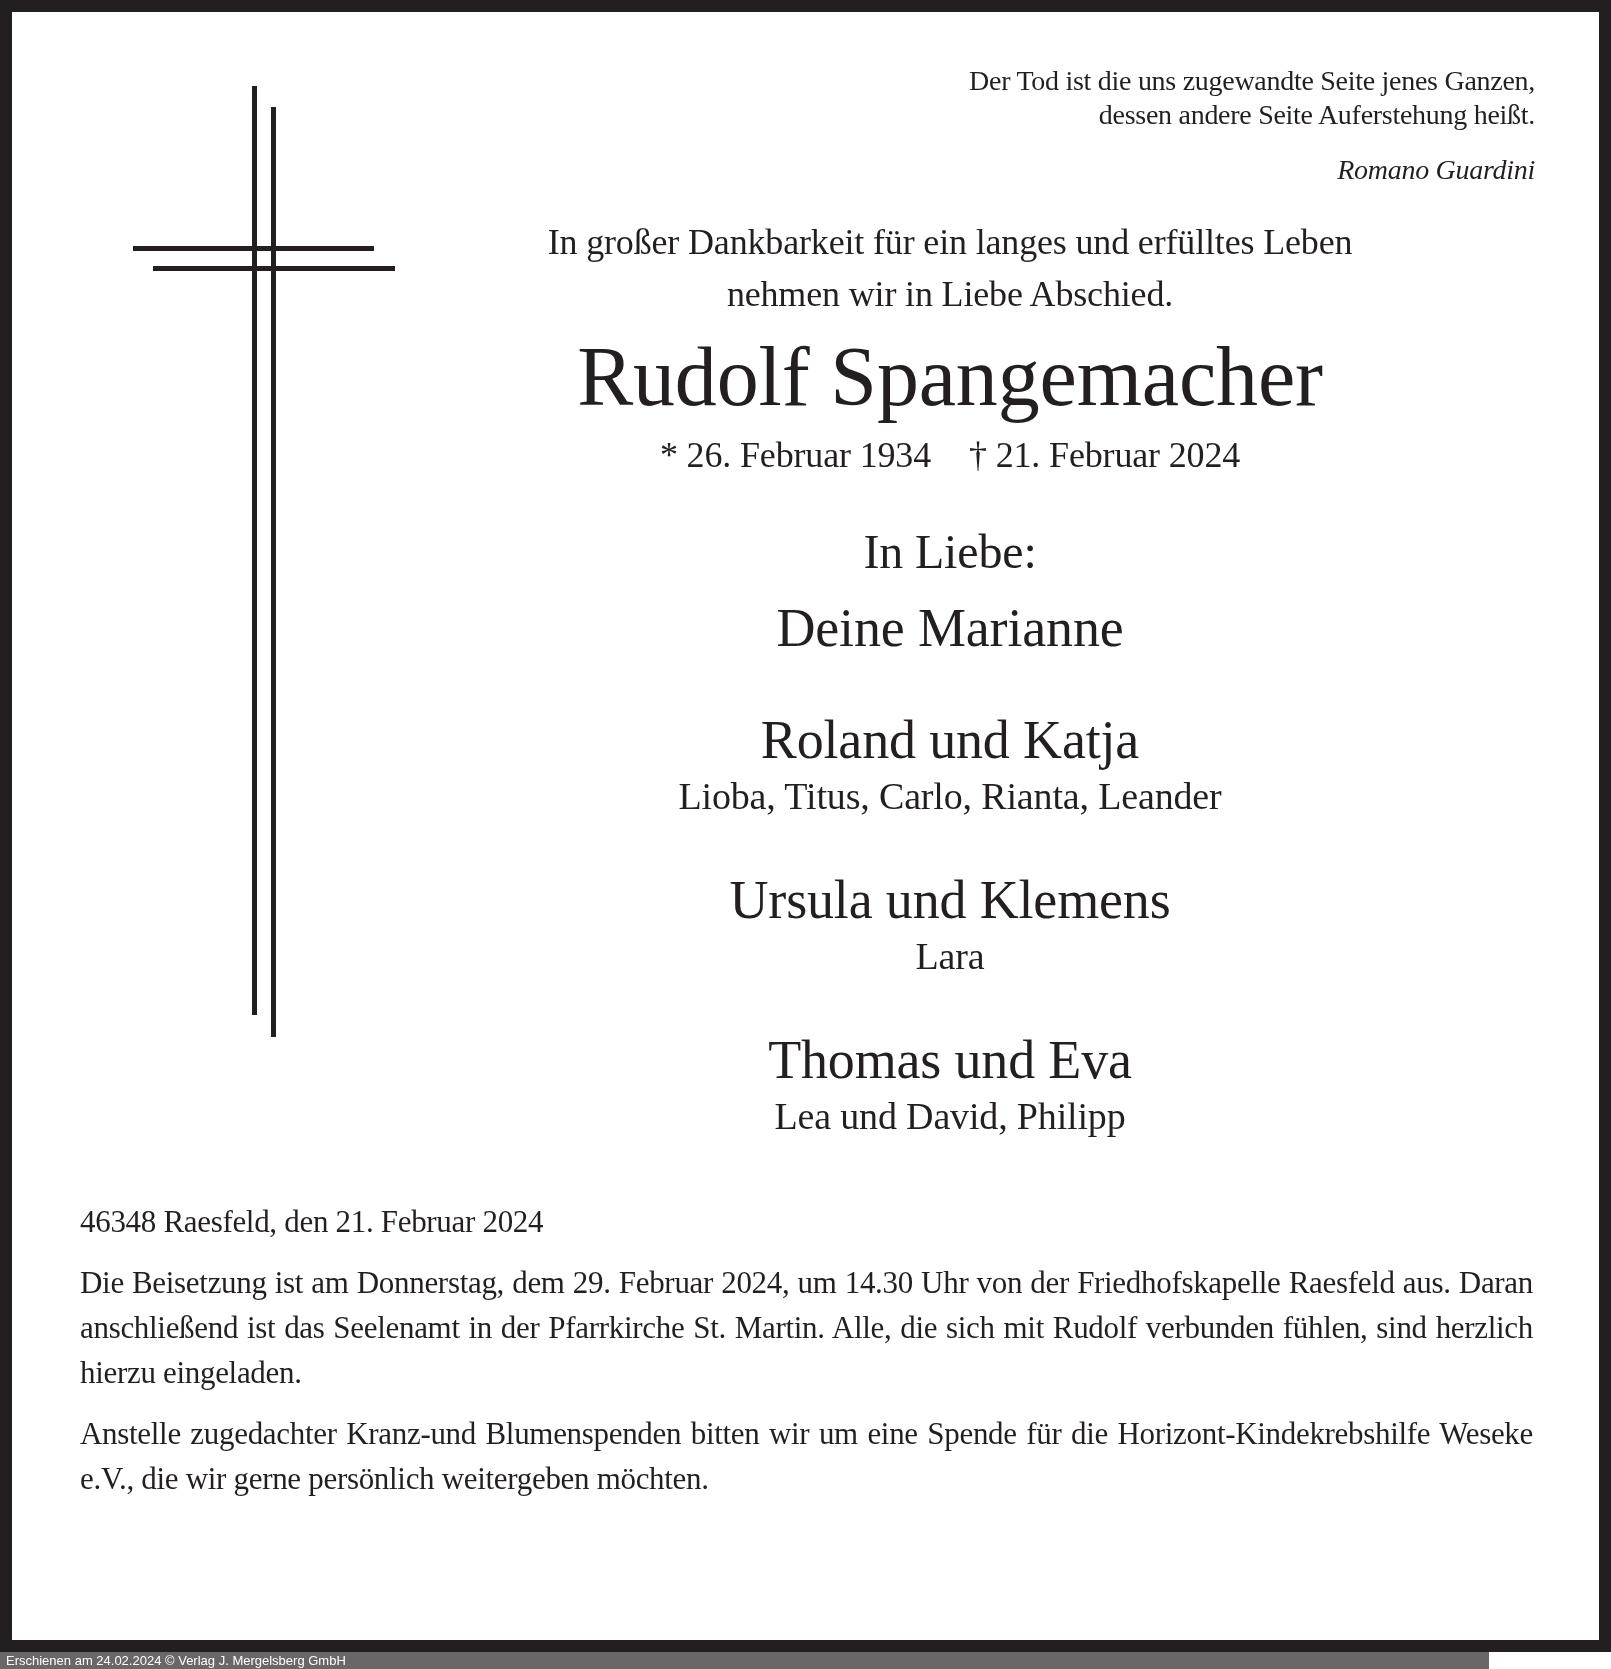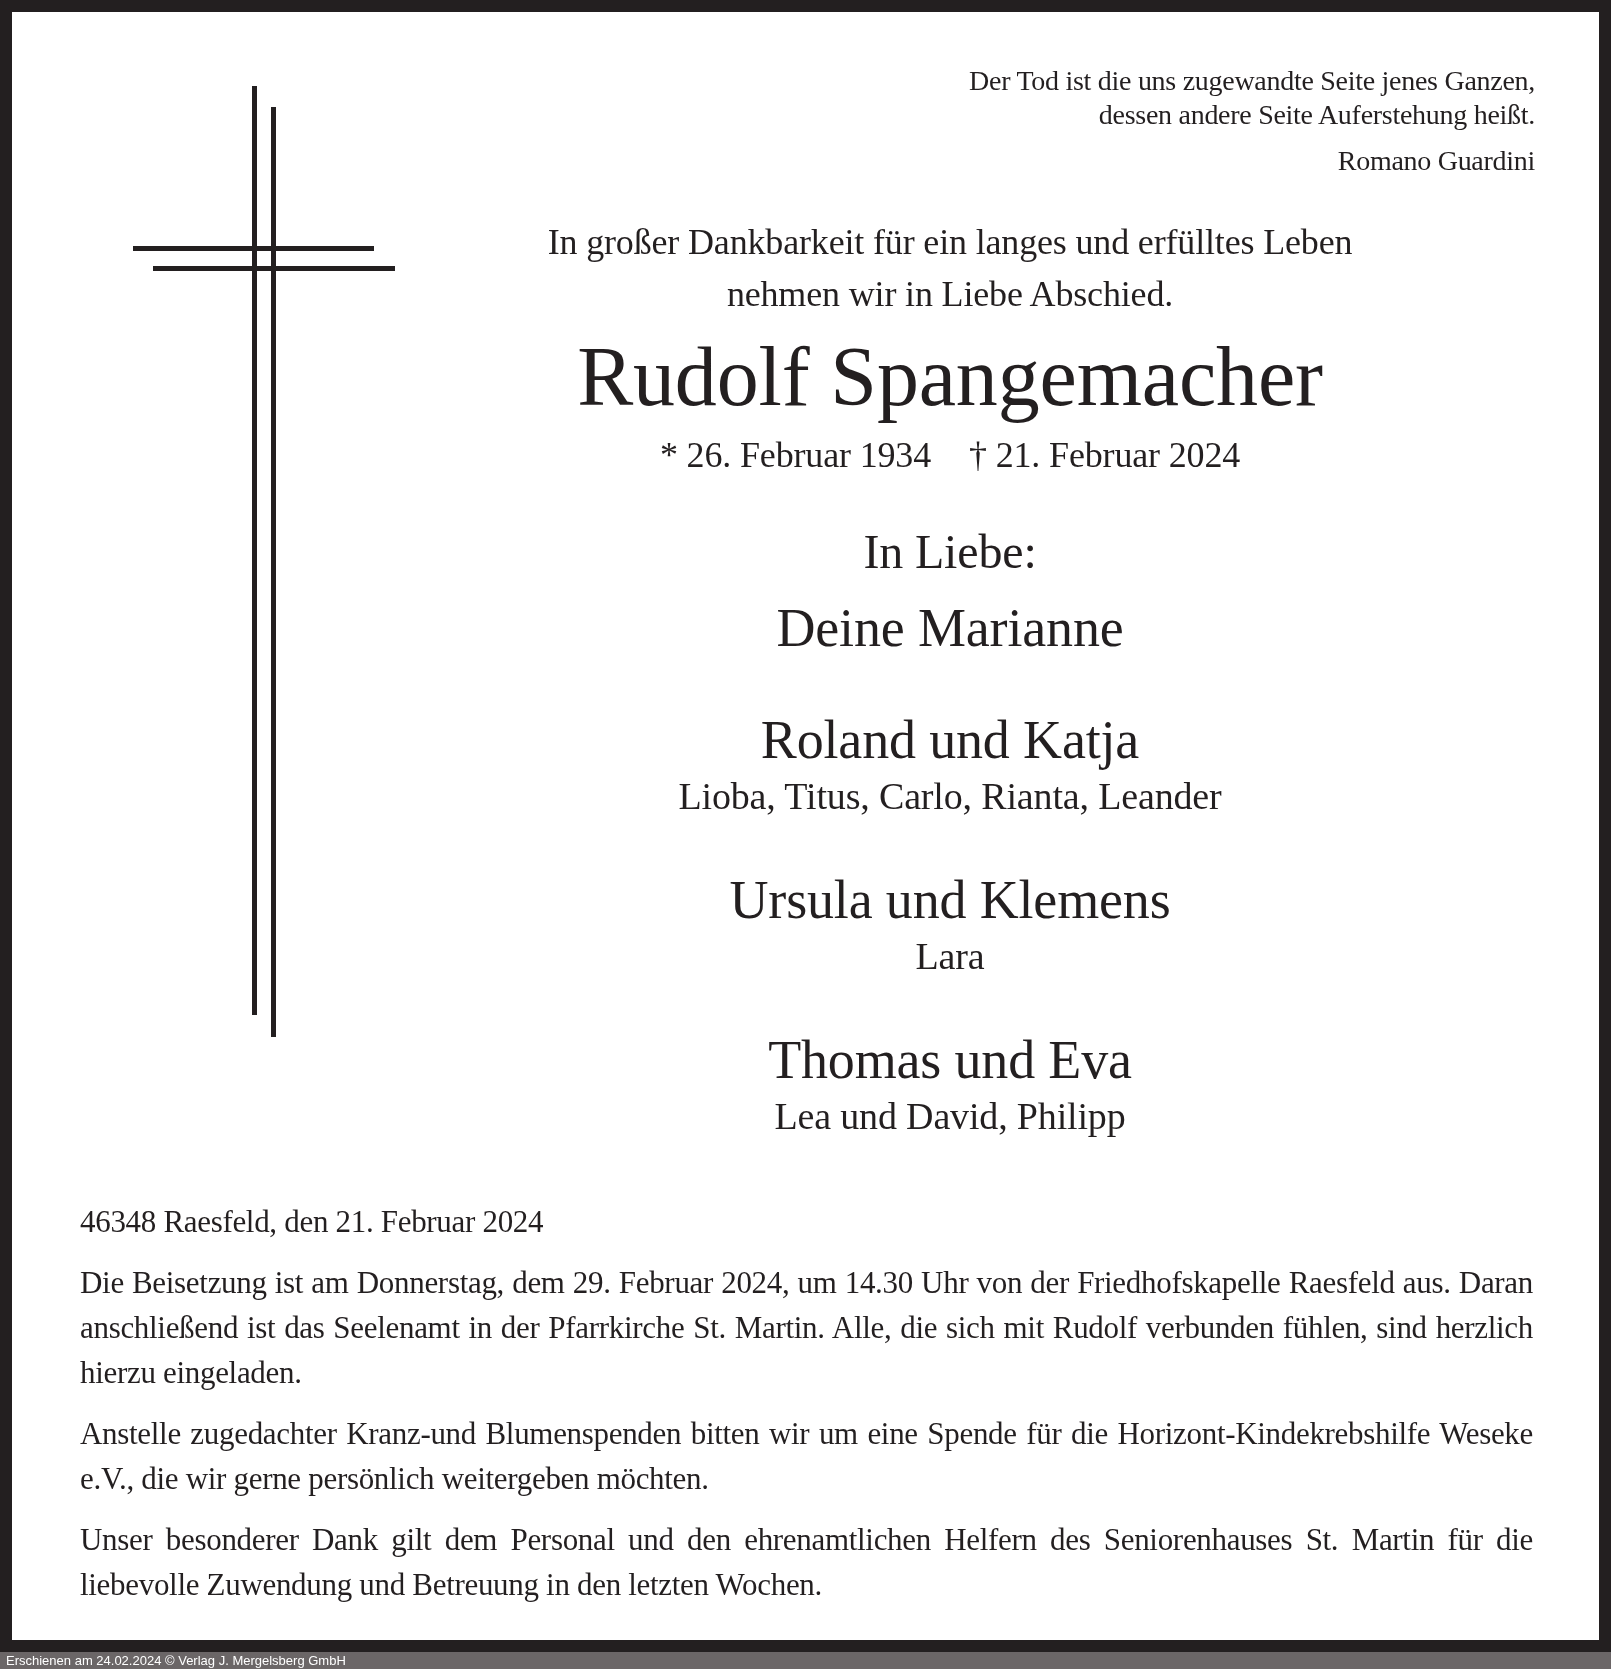--- a/index.html
+++ b/index.html
@@ -32,21 +32,22 @@
   .quote {
     position: absolute;
     top: 52px;
     right: 64px;
     text-align: right;
     font-size: 28px;
     line-height: 34px;
     letter-spacing: -0.01em;
   }
   .quote-attr {
-    margin-top: 12px;
+    font-style: italic;
+    margin-top: 21px;
   }
   
   .center-col {
     position: absolute;
     left: 350px;
     right: 61px;
     top: 204px;
     text-align: center;
     letter-spacing: -0.01em;
   }
@@ -75,21 +76,21 @@
     letter-spacing: -0.01em;
   }
   .place-date { text-align: left; margin-top: 7px; }
   .para {
     margin: 16px 0 0 0;
     text-align: justify;
   }
   
   .footer-bar {
     box-sizing: border-box;
-    width: 1611px;
+    width: 1489px;
     height: 17px;
     background: #6b6667;
     color: #ffffff;
     font-family: "Liberation Sans", sans-serif;
     font-size: 13px;
     line-height: 17px;
     padding-left: 6px;
     white-space: nowrap;
     overflow: hidden;
   }
@@ -141,20 +142,19 @@
     <div>
       <div class="group-main">Thomas und Eva</div>
       <div class="group-sub">Lea und David, Philipp</div>
     </div>
   </div>
 
   <div class="details">
     <div class="place-date">46348 Raesfeld, den 21. Februar 2024</div>
     <p class="para">Die Beisetzung ist am Donnerstag, dem 29. Februar 2024, um 14.30 Uhr von der Friedhofskapelle Raesfeld aus. Daran anschließend ist das Seelenamt in der Pfarrkirche St. Martin. Alle, die sich mit Rudolf verbunden fühlen, sind herzlich hierzu eingeladen.</p>
     <p class="para">Anstelle zugedachter Kranz-und Blumenspenden bitten wir um eine Spende für die Horizont-Kindekrebshilfe Weseke e.V., die wir gerne persönlich weitergeben möchten.</p>
-    <p class="para">Unser besonderer Dank gilt dem Personal und den ehrenamtlichen Helfern des Seniorenhauses St. Martin für die liebevolle Zuwendung und Betreuung in den letzten Wochen.</p>
   </div>
 
 </div>
 
 <div class="footer-bar">
   <span>Erschienen am 24.02.2024 © Verlag J. Mergelsberg GmbH</span>
 </div>
 
 </body></html>

